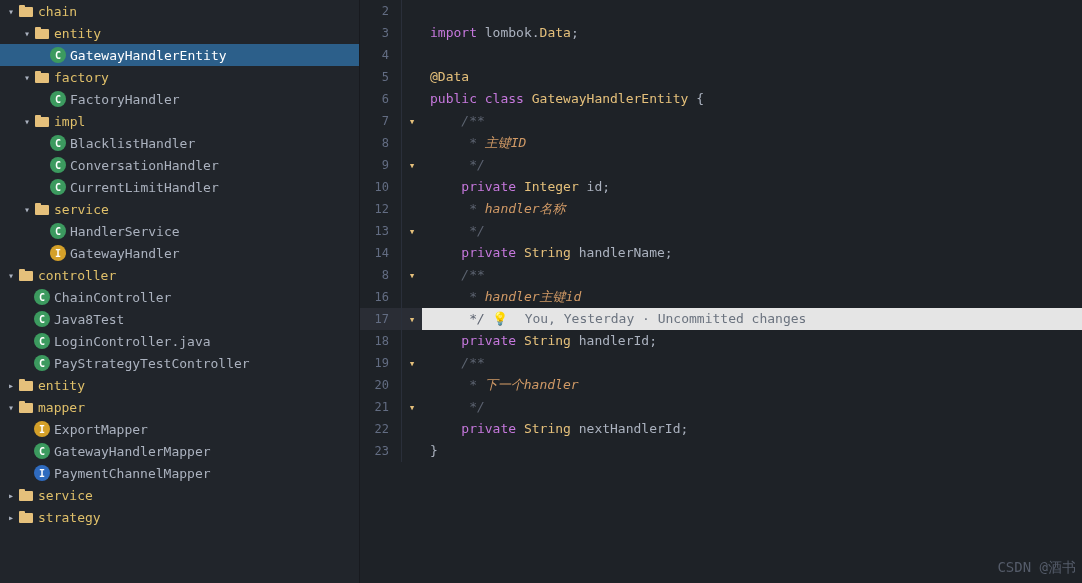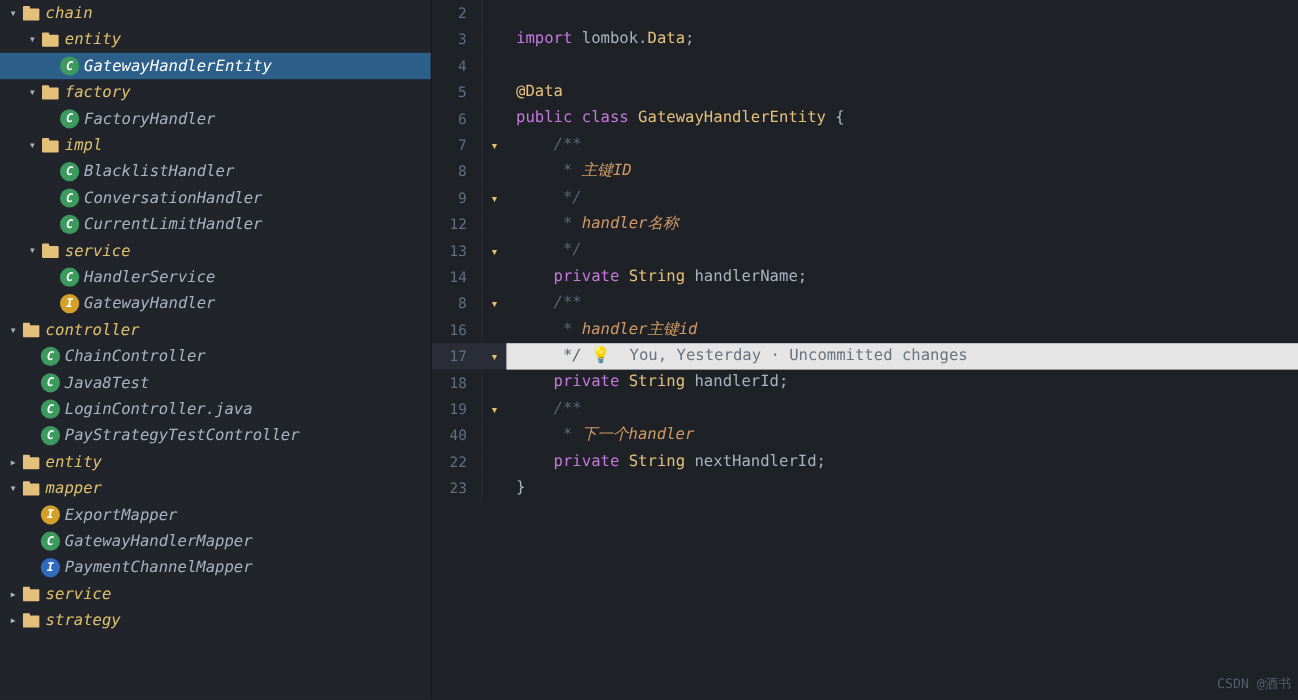--- a/index.html
+++ b/index.html
@@ -25,21 +25,20 @@
       padding-bottom: 20px;
     }
 
     .tree-item {
       display: flex;
       align-items: center;
       padding: 2px 16px;
       cursor: pointer;
       white-space: nowrap;
       height: 22px;
-      font-style: italic;
     }
     .tree-item.selected {
       background: #2c5f8a;
     }
 
     .tree-indent-0 { padding-left: 4px; }
     .tree-indent-1 { padding-left: 20px; }
     .tree-indent-2 { padding-left: 36px; }
 
     .tree-arrow {
@@ -154,21 +153,21 @@
     .git-hint { color: #6b737f; }
 
     .line-17 { background: #2a2d35; }
 
     
     .watermark {
       position: fixed;
       bottom: 6px;
       right: 6px;
       color: #555c6a;
-      font-size: 11px;
+      font-size: 14px;
     }
   </style>
 </head>
 <body>
 
 <div class="sidebar">
 
   <div class="tree-item tree-indent-0">
     <span class="tree-arrow open"></span>
     <span class="folder-icon">
@@ -408,20 +407,25 @@
       <span class="line-gutter"></span>
       <span class="line-content"><span class="cmt">     * </span><span class="zh">主键ID</span></span>
     </div>
 
     <div class="code-line">
       <span class="line-num">9</span>
       <span class="line-gutter">▾</span>
       <span class="line-content"><span class="cmt">     */</span></span>
     </div>
 
+    <div class="code-line">
+      <span class="line-num">10</span>
+      <span class="line-gutter"></span>
+      <span class="line-content"><span class="plain">    </span><span class="kw">private</span><span class="plain"> </span><span class="cls">Integer</span><span class="plain"> id;</span></span>
+    </div>
 
 
     <div class="code-line">
       <span class="line-num">12</span>
       <span class="line-gutter"></span>
       <span class="line-content"><span class="cmt">     * </span><span class="zh handler-italic">handler</span><span class="zh">名称</span></span>
     </div>
 
     <div class="code-line">
       <span class="line-num">13</span>
@@ -459,25 +463,30 @@
       <span class="line-content"><span class="plain">    </span><span class="kw">private</span><span class="plain"> </span><span class="cls">String</span><span class="plain"> handlerId;</span></span>
     </div>
 
     <div class="code-line">
       <span class="line-num">19</span>
       <span class="line-gutter">▾</span>
       <span class="line-content"><span class="cmt">    /**</span></span>
     </div>
 
     <div class="code-line">
-      <span class="line-num">40</span>
+      <span class="line-num">20</span>
       <span class="line-gutter"></span>
       <span class="line-content"><span class="cmt">     * </span><span class="zh">下一个</span><span class="zh handler-italic">handler</span></span>
     </div>
 
+    <div class="code-line">
+      <span class="line-num">21</span>
+      <span class="line-gutter">▾</span>
+      <span class="line-content"><span class="cmt">     */</span></span>
+    </div>
 
     <div class="code-line">
       <span class="line-num">22</span>
       <span class="line-gutter"></span>
       <span class="line-content"><span class="plain">    </span><span class="kw">private</span><span class="plain"> </span><span class="cls">String</span><span class="plain"> nextHandlerId;</span></span>
     </div>
 
     <div class="code-line">
       <span class="line-num">23</span>
       <span class="line-gutter"></span>

